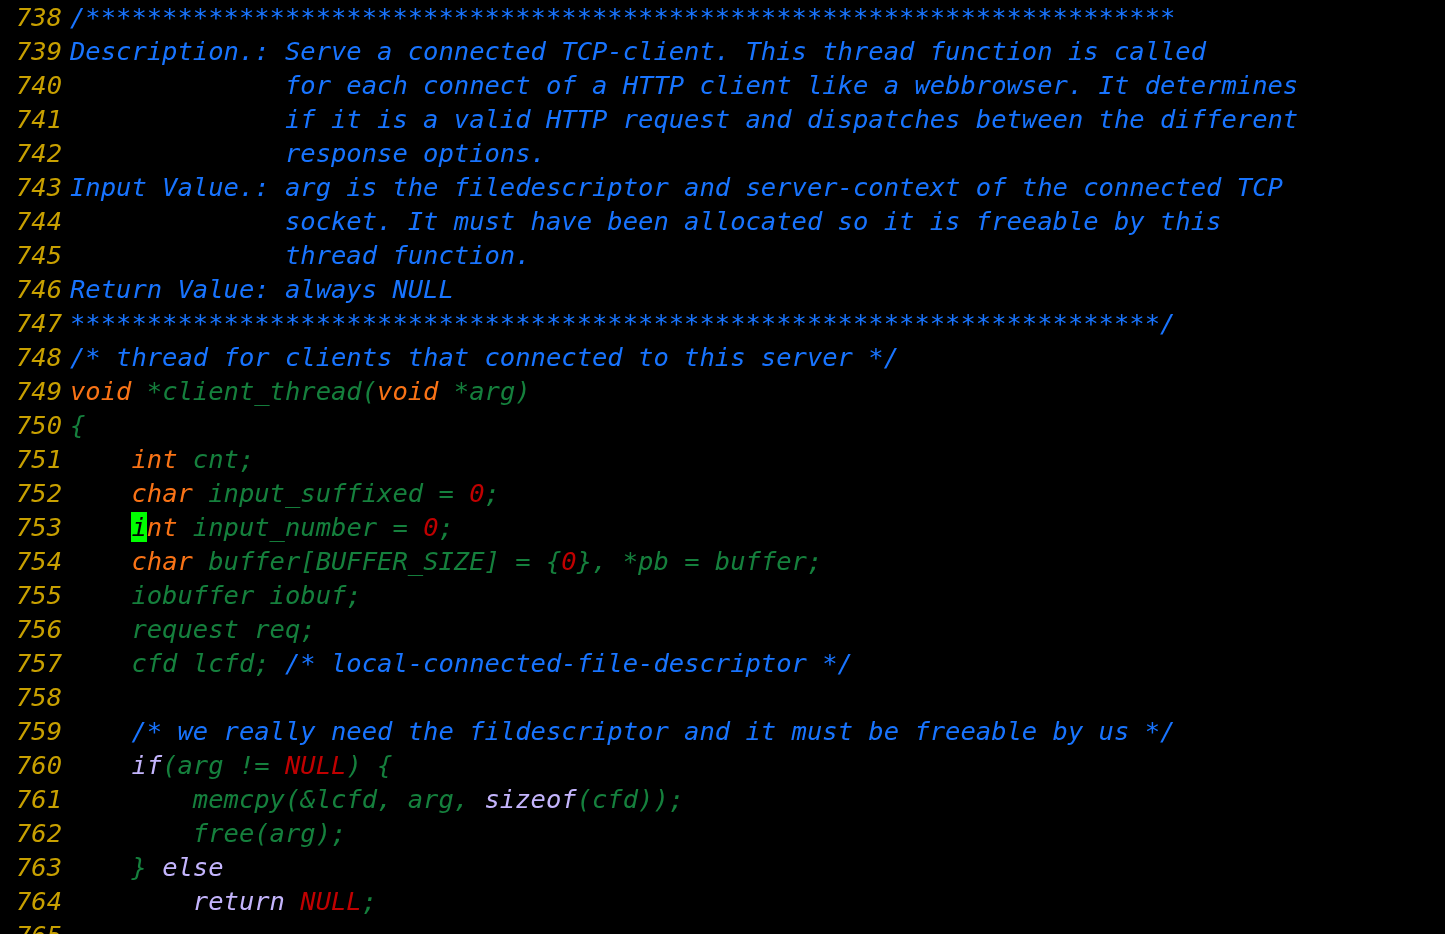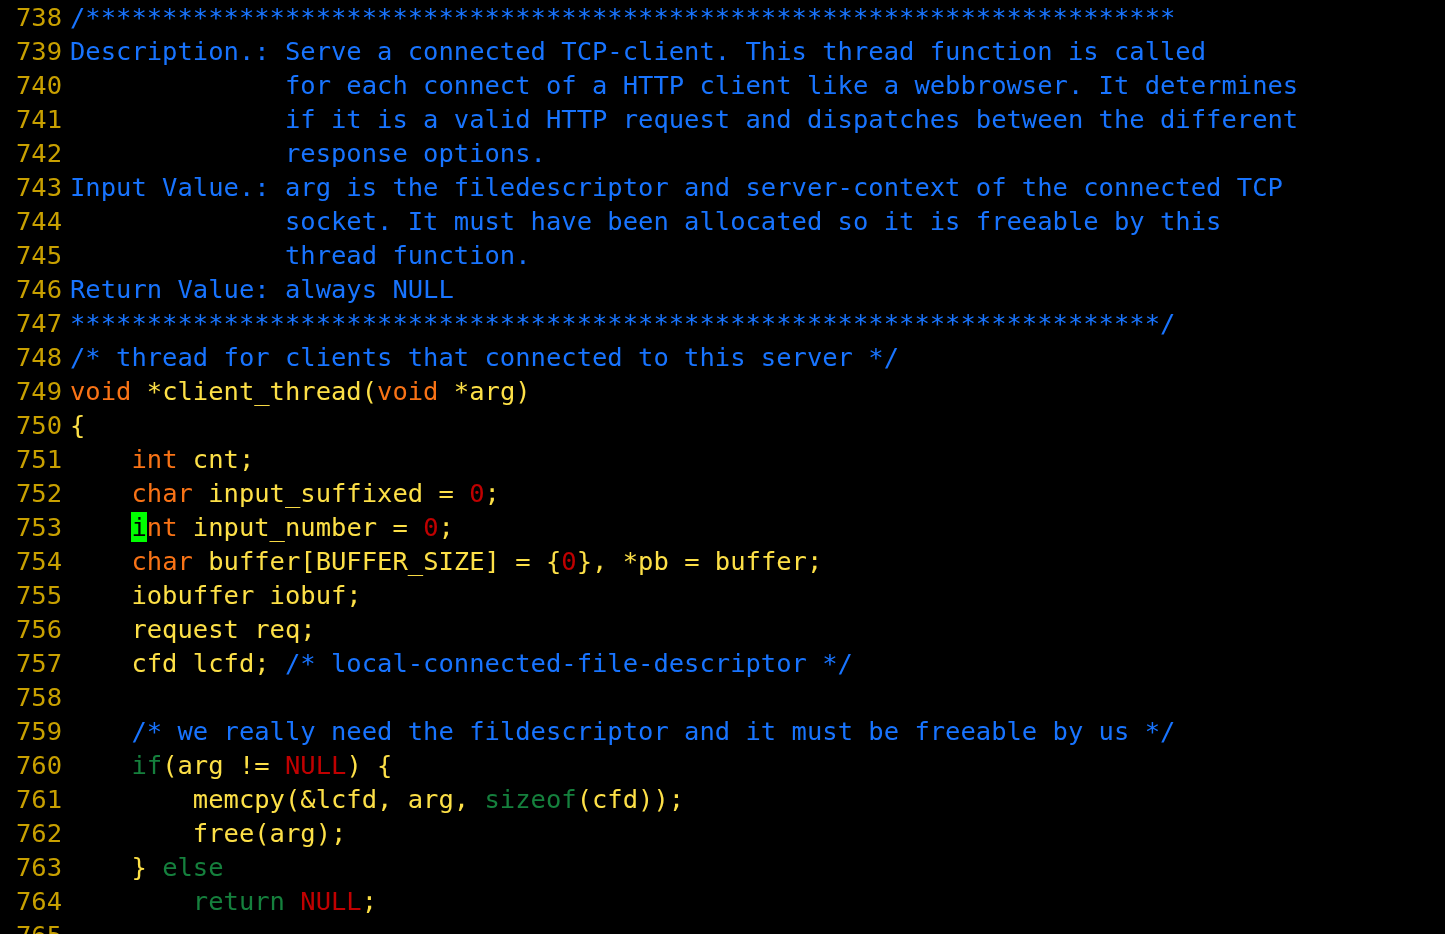--- a/index.html
+++ b/index.html
@@ -16,20 +16,21 @@
     width: 1445px;
     height: 934px;
     background: #000000;
     font-family: "DejaVu Sans Mono", "Liberation Mono", monospace;
     font-size: 25.5px;
     line-height: 34px;
     letter-spacing: 0px;
     white-space: pre;
     overflow: hidden;
     position: relative;
+    font-style: italic;
   }
   .row {
     height: 34px;
     line-height: 34px;
     white-space: pre;
     display: block;
     overflow: hidden;
   }
   .lnum {
     color: #c8a000;
@@ -37,21 +38,21 @@
     width: 70px;
     text-align: right;
     padding-right: 8px;
     white-space: pre;
   }
   .code { white-space: pre; }
 
   
   .t-comment  { color: #1874ff; }
   .t-type     { color: #f97316; }
-  .t-stmt     { color: #15803d; }
+  .t-stmt     { color: #c4b5fd; }
   .t-const    { color: #c00000; }
-  .t-plain    { color: #fde047; }
+  .t-plain    { color: #15803d; }
   .t-cursor   { background: #00ff00; color: #000000; }
 </style>
 </head>
 <body>
 
 <div id="editor"><div class="row"><span class="lnum">738</span><span class="code"><span class="t-comment">/***********************************************************************</span></span></div><div class="row"><span class="lnum">739</span><span class="code"><span class="t-comment">Description.: Serve a connected TCP-client. This thread function is called</span></span></div><div class="row"><span class="lnum">740</span><span class="code"><span class="t-comment">              for each connect of a HTTP client like a webbrowser. It determines</span></span></div><div class="row"><span class="lnum">741</span><span class="code"><span class="t-comment">              if it is a valid HTTP request and dispatches between the different</span></span></div><div class="row"><span class="lnum">742</span><span class="code"><span class="t-comment">              response options.</span></span></div><div class="row"><span class="lnum">743</span><span class="code"><span class="t-comment">Input Value.: arg is the filedescriptor and server-context of the connected TCP</span></span></div><div class="row"><span class="lnum">744</span><span class="code"><span class="t-comment">              socket. It must have been allocated so it is freeable by this</span></span></div><div class="row"><span class="lnum">745</span><span class="code"><span class="t-comment">              thread function.</span></span></div><div class="row"><span class="lnum">746</span><span class="code"><span class="t-comment">Return Value: always NULL</span></span></div><div class="row"><span class="lnum">747</span><span class="code"><span class="t-comment">***********************************************************************/</span></span></div><div class="row"><span class="lnum">748</span><span class="code"><span class="t-comment">/* thread for clients that connected to this server */</span></span></div><div class="row"><span class="lnum">749</span><span class="code"><span class="t-type">void</span><span class="t-plain"> *client_thread(</span><span class="t-type">void</span><span class="t-plain"> *arg)</span></span></div><div class="row"><span class="lnum">750</span><span class="code"><span class="t-plain">{</span></span></div><div class="row"><span class="lnum">751</span><span class="code"><span class="t-plain">    </span><span class="t-type">int</span><span class="t-plain"> cnt;</span></span></div><div class="row"><span class="lnum">752</span><span class="code"><span class="t-plain">    </span><span class="t-type">char</span><span class="t-plain"> input_suffixed = </span><span class="t-const">0</span><span class="t-plain">;</span></span></div><div class="row"><span class="lnum">753</span><span class="code"><span class="t-plain">    </span><span class="t-cursor">i</span><span class="t-type">nt</span><span class="t-plain"> input_number = </span><span class="t-const">0</span><span class="t-plain">;</span></span></div><div class="row"><span class="lnum">754</span><span class="code"><span class="t-plain">    </span><span class="t-type">char</span><span class="t-plain"> buffer[BUFFER_SIZE] = {</span><span class="t-const">0</span><span class="t-plain">}, *pb = buffer;</span></span></div><div class="row"><span class="lnum">755</span><span class="code"><span class="t-plain">    iobuffer iobuf;</span></span></div><div class="row"><span class="lnum">756</span><span class="code"><span class="t-plain">    request req;</span></span></div><div class="row"><span class="lnum">757</span><span class="code"><span class="t-plain">    cfd lcfd; </span><span class="t-comment">/* local-connected-file-descriptor */</span></span></div><div class="row"><span class="lnum">758</span><span class="code"><span class="t-plain"></span></span></div><div class="row"><span class="lnum">759</span><span class="code"><span class="t-plain">    </span><span class="t-comment">/* we really need the fildescriptor and it must be freeable by us */</span></span></div><div class="row"><span class="lnum">760</span><span class="code"><span class="t-plain">    </span><span class="t-stmt">if</span><span class="t-plain">(arg != </span><span class="t-const">NULL</span><span class="t-plain">) {</span></span></div><div class="row"><span class="lnum">761</span><span class="code"><span class="t-plain">        memcpy(&amp;lcfd, arg, </span><span class="t-stmt">sizeof</span><span class="t-plain">(cfd));</span></span></div><div class="row"><span class="lnum">762</span><span class="code"><span class="t-plain">        free(arg);</span></span></div><div class="row"><span class="lnum">763</span><span class="code"><span class="t-plain">    } </span><span class="t-stmt">else</span></span></div><div class="row"><span class="lnum">764</span><span class="code"><span class="t-plain">        </span><span class="t-stmt">return</span><span class="t-plain"> </span><span class="t-const">NULL</span><span class="t-plain">;</span></span></div><div class="row"><span class="lnum">765</span><span class="code"><span class="t-plain"></span></span></div></div>
 
 </body></html>

